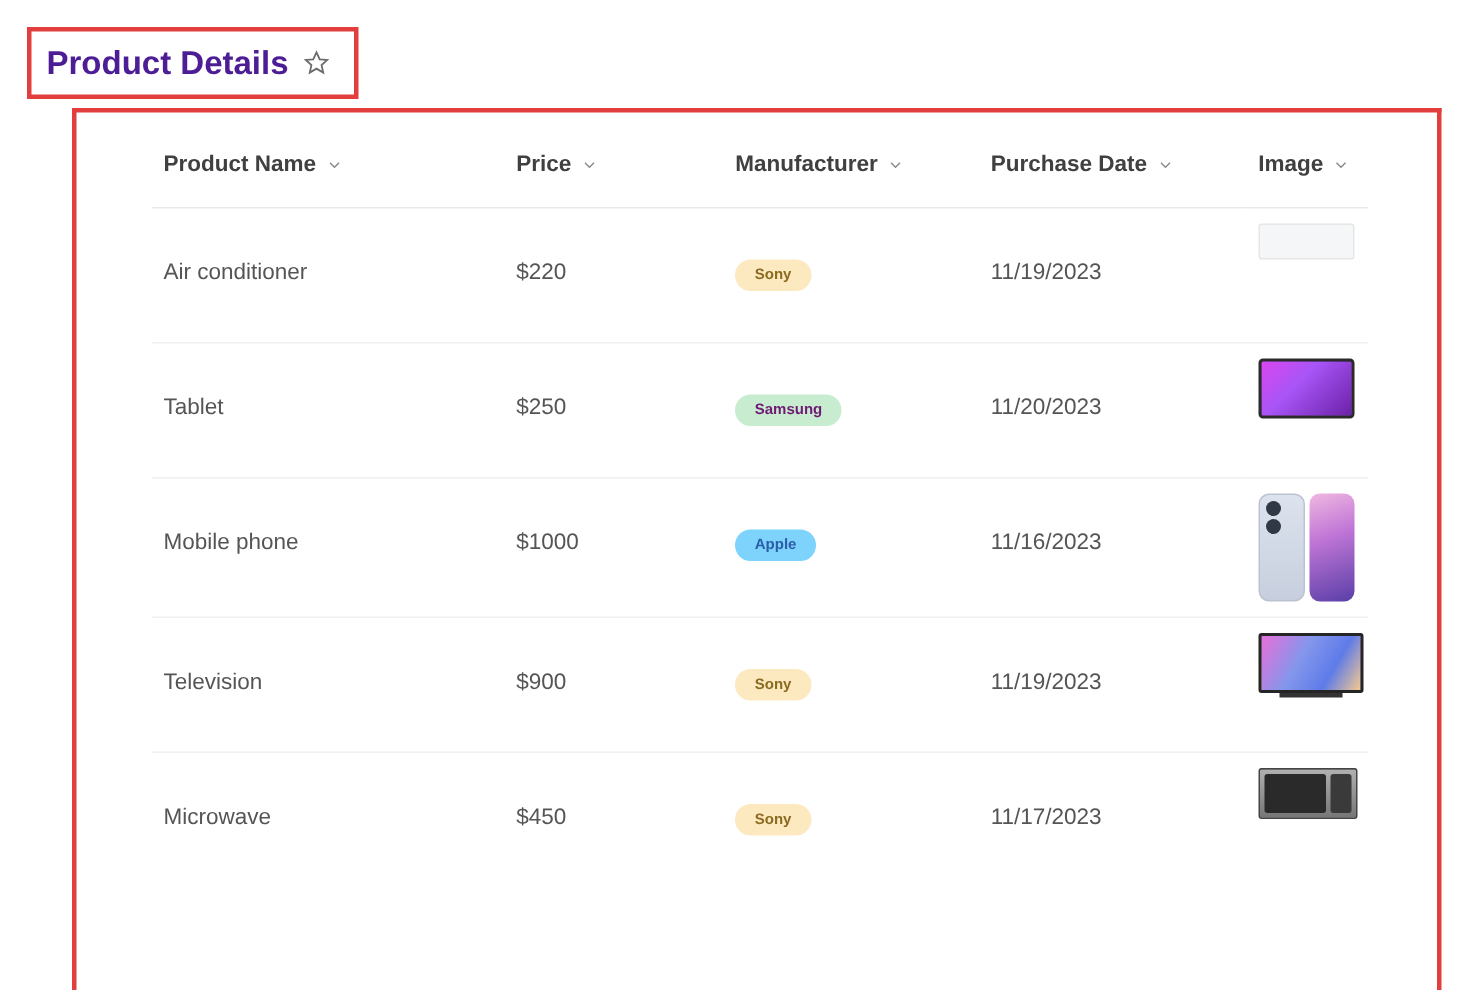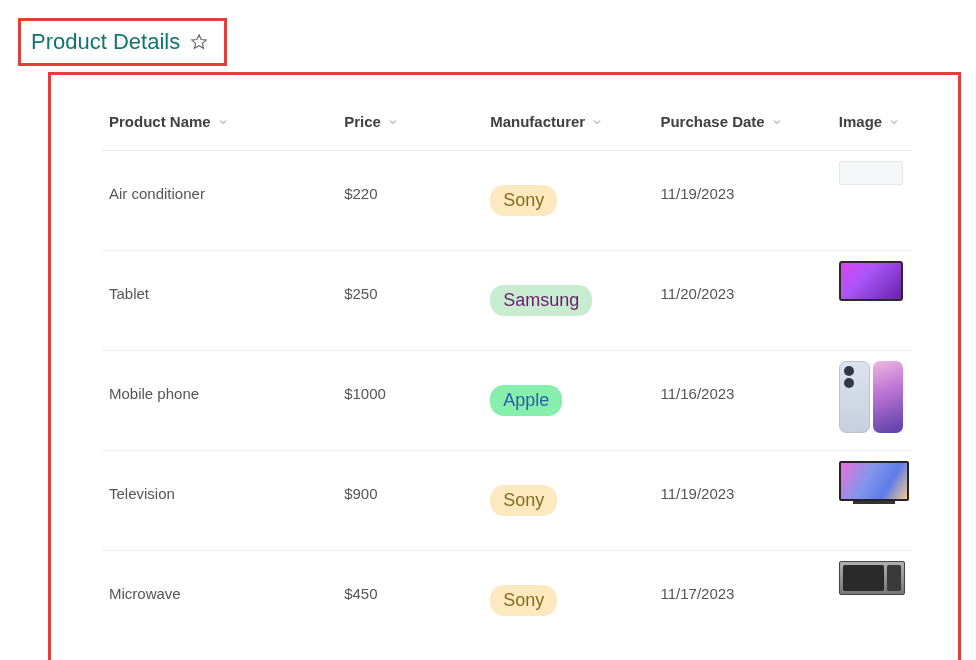--- a/index.html
+++ b/index.html
@@ -19,22 +19,22 @@
       top: 18px;
       left: 18px;
       border: 3px solid #e23e3e;
       padding: 8px 16px 8px 10px;
       display: flex;
       align-items: center;
       gap: 10px;
     }
     .page-title {
       font-size: 22px;
-      font-weight: 400;
-      color: #0f766e;
+      font-weight: 700;
+      color: #4c1d95;
     }
     .star-icon {
       width: 18px;
       height: 18px;
       color: #6b6b6b;
     }
     .table-block {
       position: absolute;
       top: 72px;
       left: 48px;
@@ -50,21 +50,21 @@
     table {
       width: 100%;
       border-collapse: collapse;
       table-layout: fixed;
     }
     thead th {
       text-align: center;
       font-weight: 600;
       font-size: 15px;
       color: #404040;
-      padding: 38px 8px 20px 8px;
+      padding: 26px 8px 20px 8px;
       border-bottom: 1px solid #e9e9e9;
     }
     thead th .th-wrap {
       display: flex;
       align-items: center;
       gap: 6px;
       cursor: pointer;
     }
     tbody td {
       padding: 34px 8px;
@@ -84,25 +84,26 @@
     }
     .col-name { width: 29%; }
     .col-price { width: 18%; }
     .col-mfr { width: 21%; }
     .col-date { width: 22%; }
     .col-img { width: 10%; }
     .pill {
       display: inline-block;
       padding: 5px 13px;
       border-radius: 14px;
-      font-size: 18px;
+      font-size: 10px;
+      font-weight: bold;
     }
     .pill-sony { background: #fde9c0; color: #8a6b1f; }
     .pill-samsung { background: #c8ecd0; color: #701a75; }
-    .pill-apple { background: #86efac; color: #2a5ea8; }
+    .pill-apple { background: #7dd3fc; color: #2a5ea8; }
     .img-ac {
       width: 64px;
       height: 24px;
       background: #f5f6f7;
       border: 1px solid #e6e6e6;
       border-radius: 2px;
     }
     .img-tablet {
       width: 64px;
       height: 40px;

